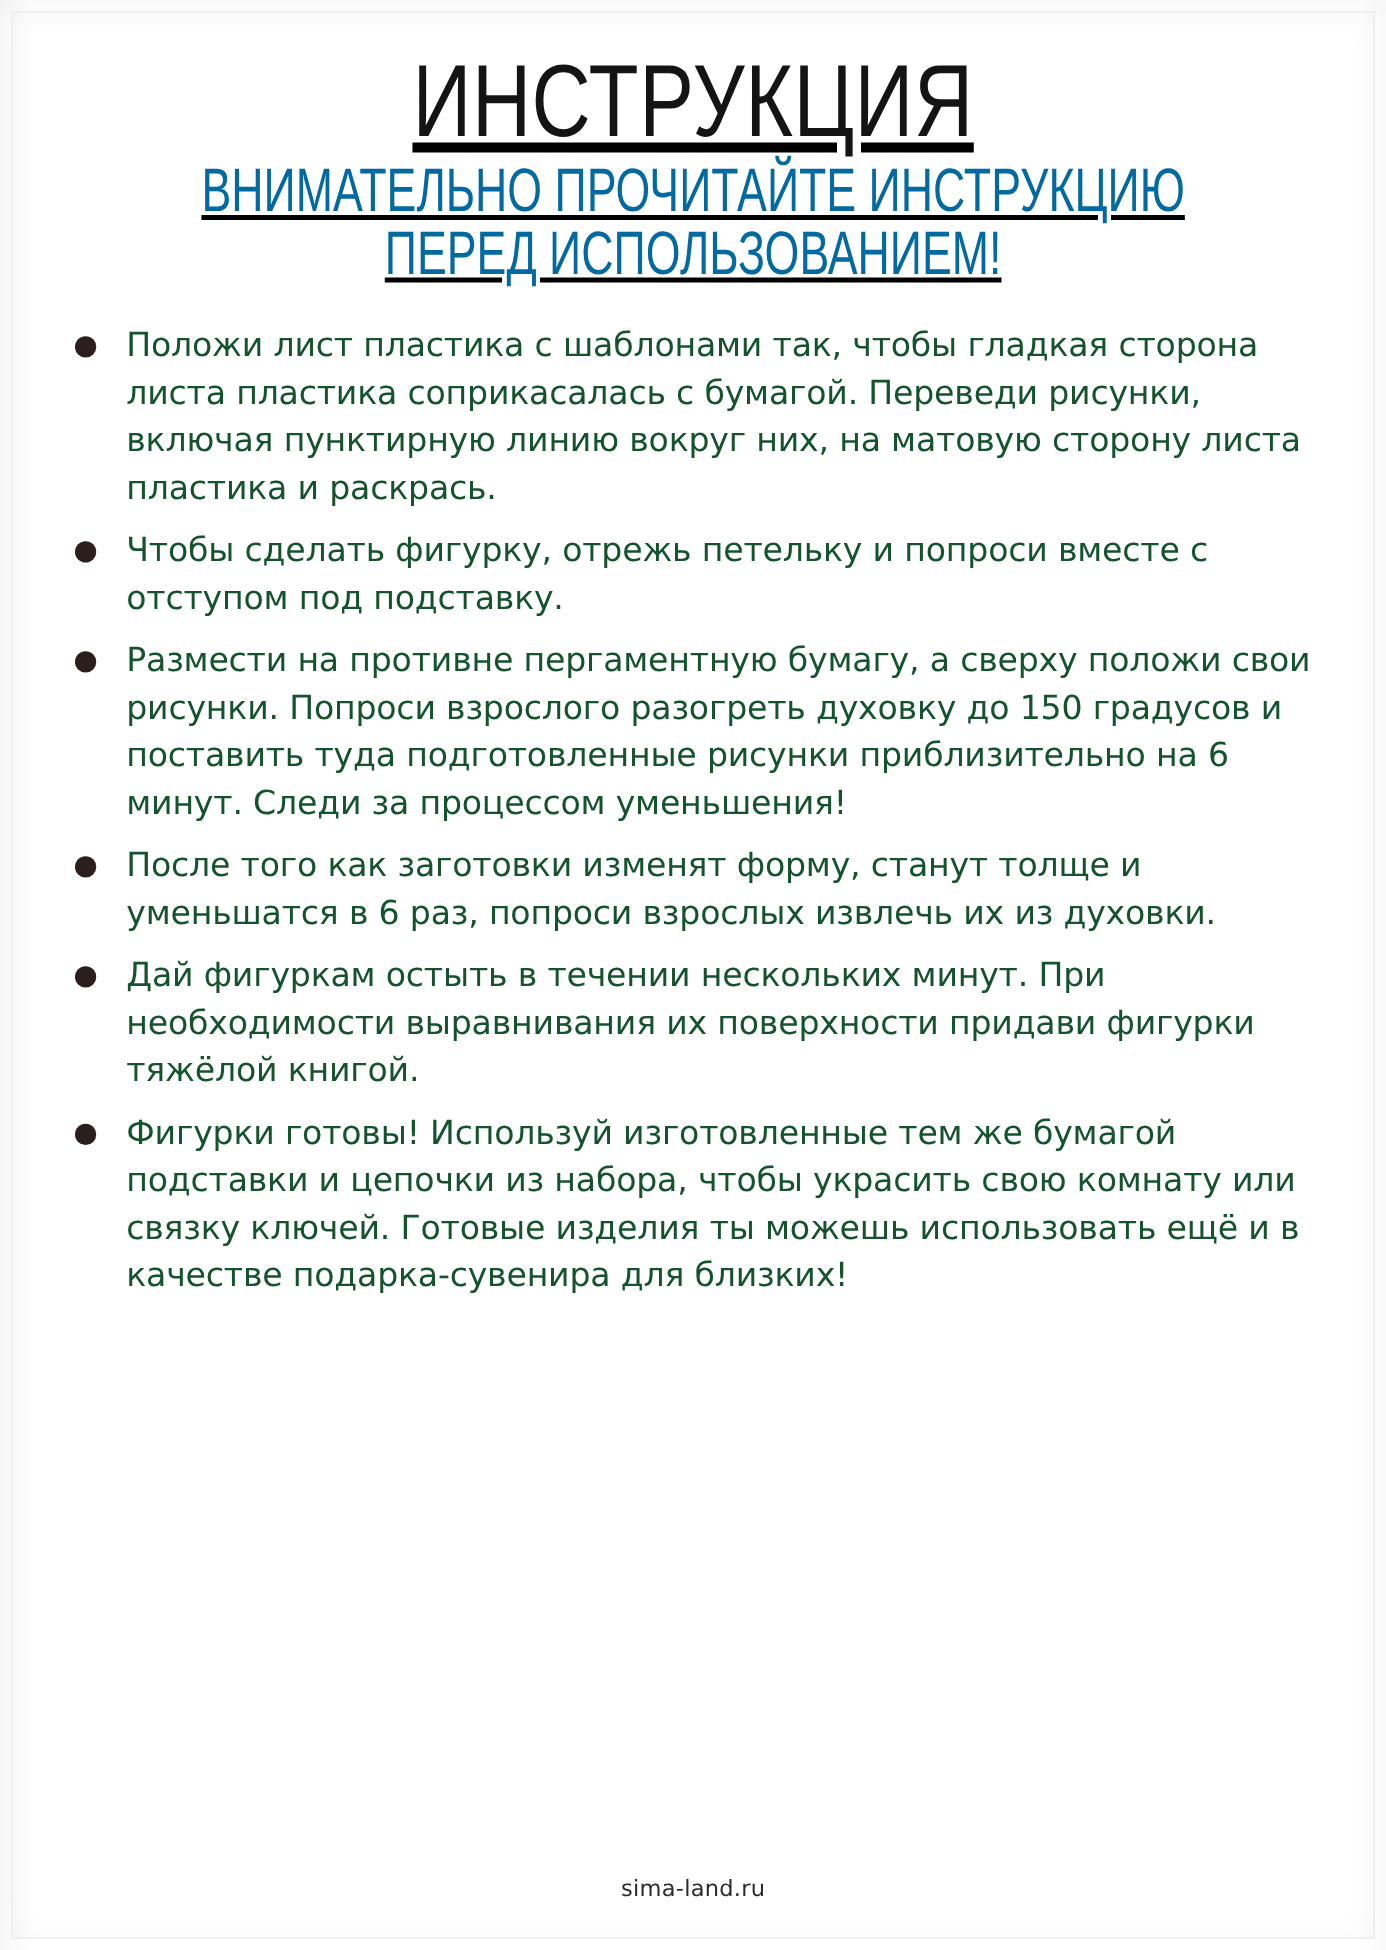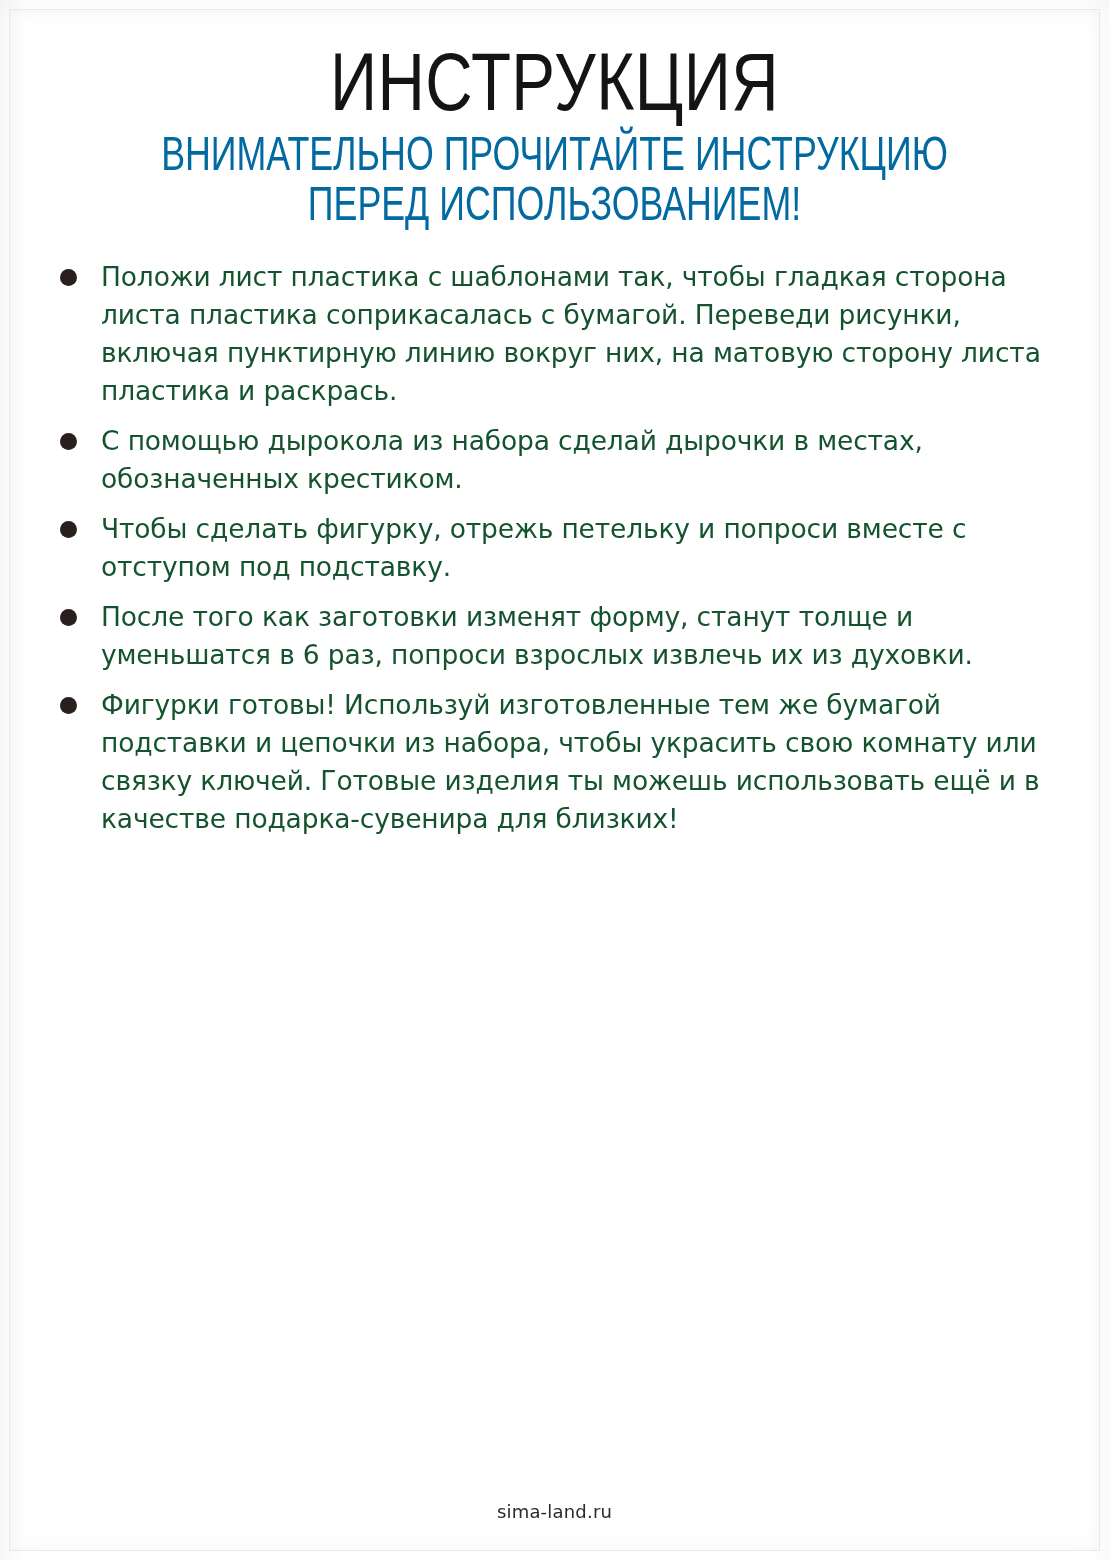--- a/index.html
+++ b/index.html
@@ -10,20 +10,21 @@
   }
 
   .page {
     position: relative;
     width: 1109px;
     height: 1560px;
     box-sizing: border-box;
     background: #ffffff;
     overflow: hidden;
     font-family: "DejaVu Sans", sans-serif;
+    text-decoration: underline;
   }
 
   
   .paper-border {
     position: absolute;
     left: 9px;
     top: 9px;
     right: 9px;
     bottom: 9px;
     border: 1px solid #e9e9e9;
@@ -161,29 +162,33 @@
       </div>
     </header>
 
     <ul class="instructions">
       <li class="instruction-item">
         <span class="bullet-marker"></span>
         <span class="instruction-text">Положи лист пластика с шаблонами так, чтобы гладкая сторона листа пластика соприкасалась с бумагой. Переведи рисунки, включая пунктирную линию вокруг них, на матовую сторону листа пластика и раскрась.</span>
       </li>
       <li class="instruction-item">
         <span class="bullet-marker"></span>
-        <span class="instruction-text">С помощью дырокола из набора сделай дырочки в местах, обозначенных крестиком.</span>
-      </li>
-      <li class="instruction-item">
-        <span class="bullet-marker"></span>
         <span class="instruction-text">Чтобы сделать фигурку, отрежь петельку и попроси вместе с отступом под подставку.</span>
       </li>
       <li class="instruction-item">
         <span class="bullet-marker"></span>
+        <span class="instruction-text">Размести на противне пергаментную бумагу, а сверху положи свои рисунки. Попроси взрослого разогреть духовку до 150 градусов и поставить туда подготовленные рисунки приблизительно на 6 минут. Следи за процессом уменьшения!</span>
+      </li>
+      <li class="instruction-item">
+        <span class="bullet-marker"></span>
         <span class="instruction-text">После того как заготовки изменят форму, станут толще и уменьшатся в 6 раз, попроси взрослых извлечь их из духовки.</span>
+      </li>
+      <li class="instruction-item">
+        <span class="bullet-marker"></span>
+        <span class="instruction-text">Дай фигуркам остыть в течении нескольких минут. При необходимости выравнивания их поверхности придави фигурки тяжёлой книгой.</span>
       </li>
       <li class="instruction-item">
         <span class="bullet-marker"></span>
         <span class="instruction-text">Фигурки готовы! Используй изготовленные тем же бумагой подставки и цепочки из набора, чтобы украсить свою комнату или связку ключей. Готовые изделия ты можешь использовать ещё и в качестве подарка-сувенира для близких!</span>
       </li>
     </ul>
 
     <div class="footer">
       <span class="footer-brand">sima-land.ru</span>
     </div>

